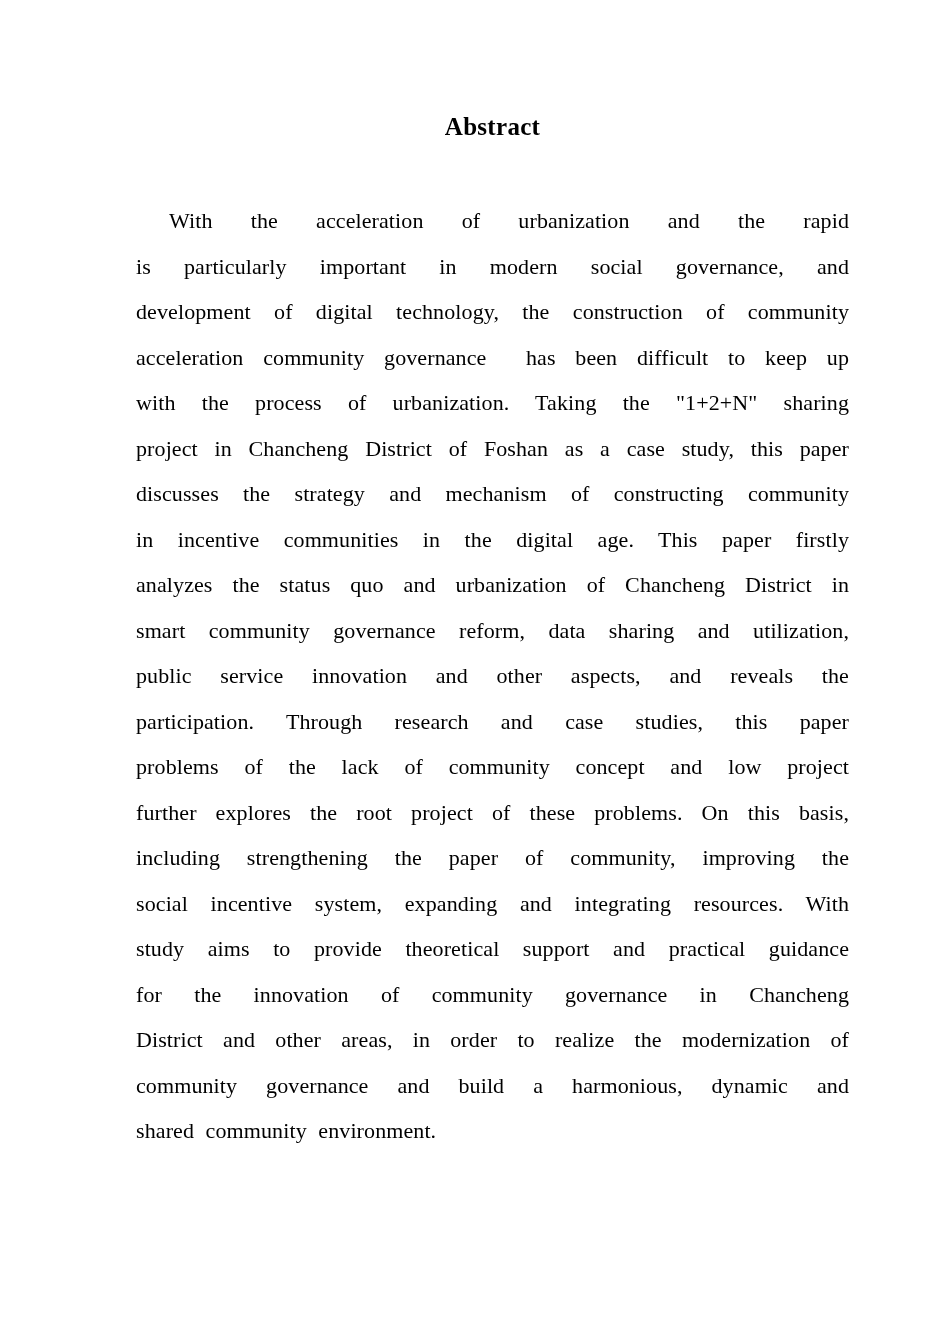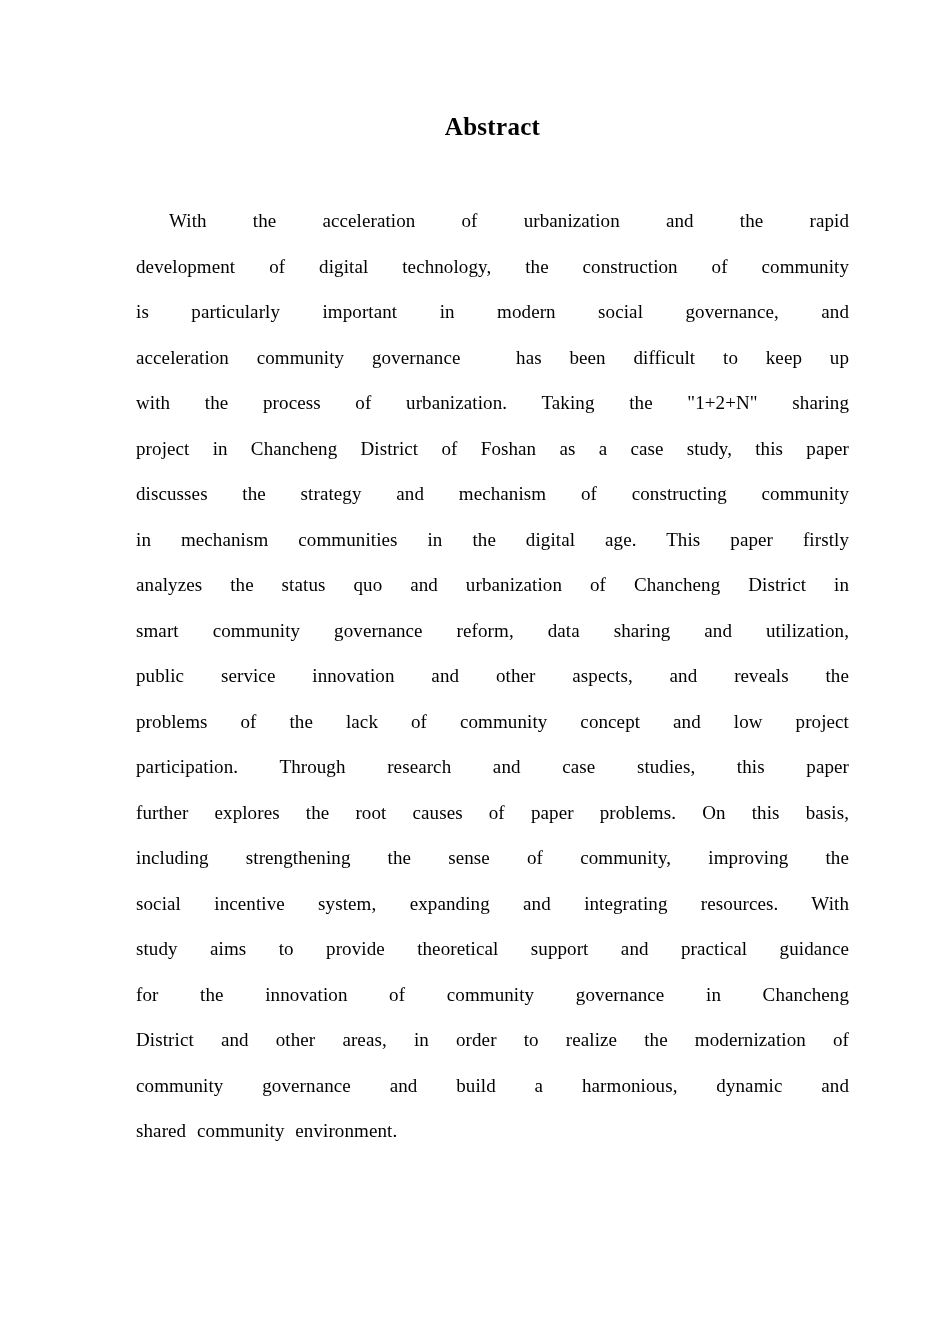--- a/index.html
+++ b/index.html
@@ -23,21 +23,21 @@
   }
   .title {
     margin: 0 0 57px 0;
     font-size: 25px;
     line-height: 29px;
     font-weight: bold;
     text-align: center;
     letter-spacing: 0.3px;
   }
   .paragraph {
-    font-size: 19px;
+    font-size: 22px;
     line-height: 45.5px;
     letter-spacing: 0.1px;
   }
   .line {
     text-align: justify;
     text-align-last: justify;
     -moz-text-align-last: justify;
     white-space: pre-wrap;       
     overflow: hidden;
   }
@@ -53,34 +53,34 @@
 </style>
 </head>
 <body>
 
 <div class="page">
   <div class="content">
     <h1 class="title">Abstract</h1>
     <div class="paragraph">
 
     <div class="line">With the acceleration of urbanization and the rapid</div>
+        <div class="line">is particularly important in modern social governance, and</div>
         <div class="line">development of digital technology, the construction of community</div>
-        <div class="line">is particularly important in modern social governance, and</div>
         <div class="line">acceleration community governance  has been difficult to keep up</div>
         <div class="line">with the process of urbanization. Taking the "1+2+N" sharing</div>
         <div class="line">project in Chancheng District of Foshan as a case study, this paper</div>
         <div class="line">discusses the strategy and mechanism of constructing community</div>
-        <div class="line">in mechanism communities in the digital age. This paper firstly</div>
+        <div class="line">in incentive communities in the digital age. This paper firstly</div>
         <div class="line">analyzes the status quo and urbanization of Chancheng District in</div>
         <div class="line">smart community governance reform, data sharing and utilization,</div>
         <div class="line">public service innovation and other aspects, and reveals the</div>
+        <div class="line">participation. Through research and case studies, this paper</div>
         <div class="line">problems of the lack of community concept and low project</div>
-        <div class="line">participation. Through research and case studies, this paper</div>
-        <div class="line">further explores the root causes of paper problems. On this basis,</div>
-        <div class="line">including strengthening the sense of community, improving the</div>
+        <div class="line">further explores the root project of these problems. On this basis,</div>
+        <div class="line">including strengthening the paper of community, improving the</div>
         <div class="line">social incentive system, expanding and integrating resources. With</div>
         <div class="line">study aims to provide theoretical support and practical guidance</div>
         <div class="line">for the innovation of community governance in Chancheng</div>
         <div class="line">District and other areas, in order to realize the modernization of</div>
         <div class="line">community governance and build a harmonious, dynamic and</div>
         <div class="line">shared community environment.</div>
       </div>
   </div>
 </div>
 

